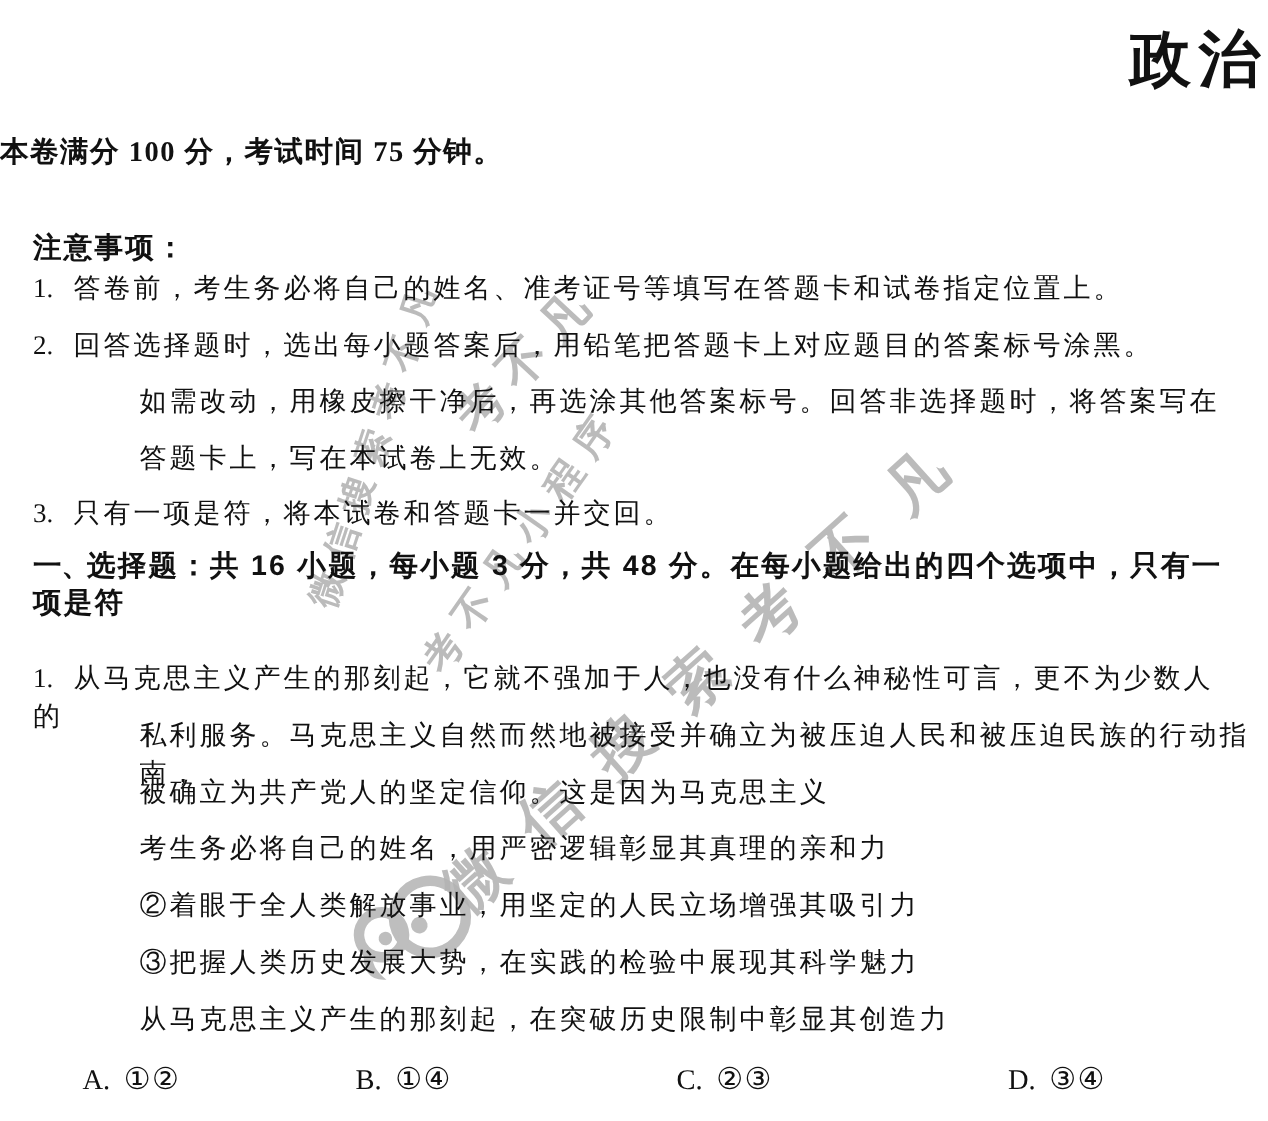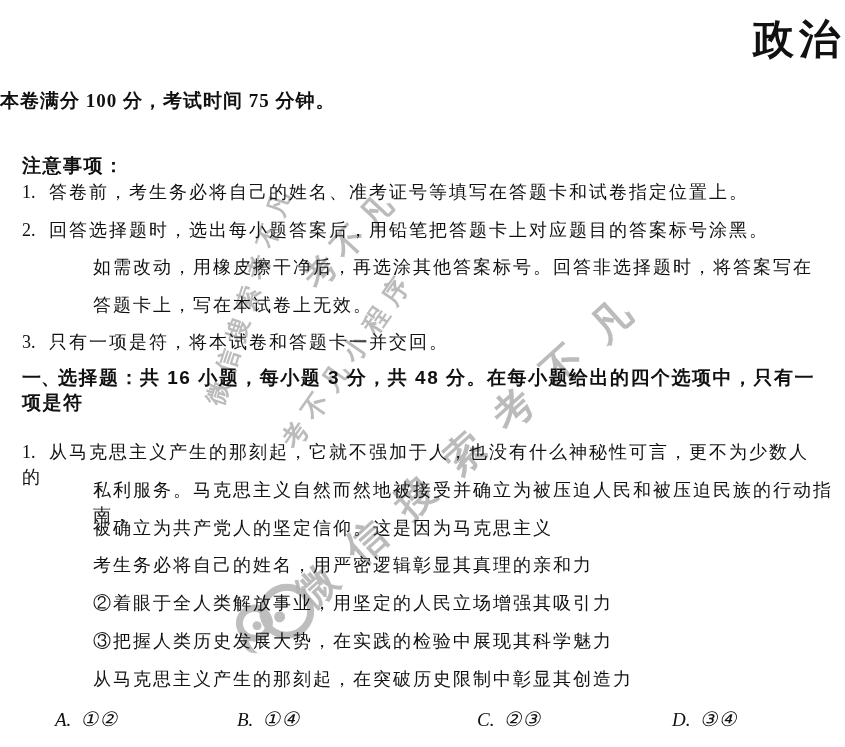--- a/index.html
+++ b/index.html
@@ -43,23 +43,23 @@
   .line{position:absolute;left:22px;width:800px;font-size:18px;letter-spacing:2px;line-height:25px;}
   .line .num{display:inline-block;width:27px;letter-spacing:0;}
   .line.cont{left:49px;width:773px;margin-left:44px;}
   .line.sec-cont{left:58px;width:764px;}
   .bold-head{
     font-family:"Liberation Sans", sans-serif;
     font-weight:700;font-size:19px;letter-spacing:1.5px;
   }
   .bold-head .num{width:36px;}
   .opts{position:absolute;top:707px;left:0;width:845px;height:30px;font-size:19px;}
-  .opt{position:absolute;white-space:nowrap;font-style:italic;}
+  .opt{position:absolute;white-space:nowrap;}
   .opt .ov{margin-left:9px;font-size:20px;letter-spacing:1px;}
-  .o-a{left:55px;} .o-b{left:237px;} .o-c{left:477px;} .o-d{left:672px;}
+  .o-a{left:55px;} .o-b{left:237px;} .o-c{left:451px;} .o-d{left:672px;}
 </style>
 </head>
 <body>
 
 <div class="page">
 
   <div class="wm-layer">
     <div class="wm wm-1">微信搜索考不凡</div>
     <div class="wm wm-2">考不凡</div>
     <div class="wm wm-3">考不凡小程序</div>

